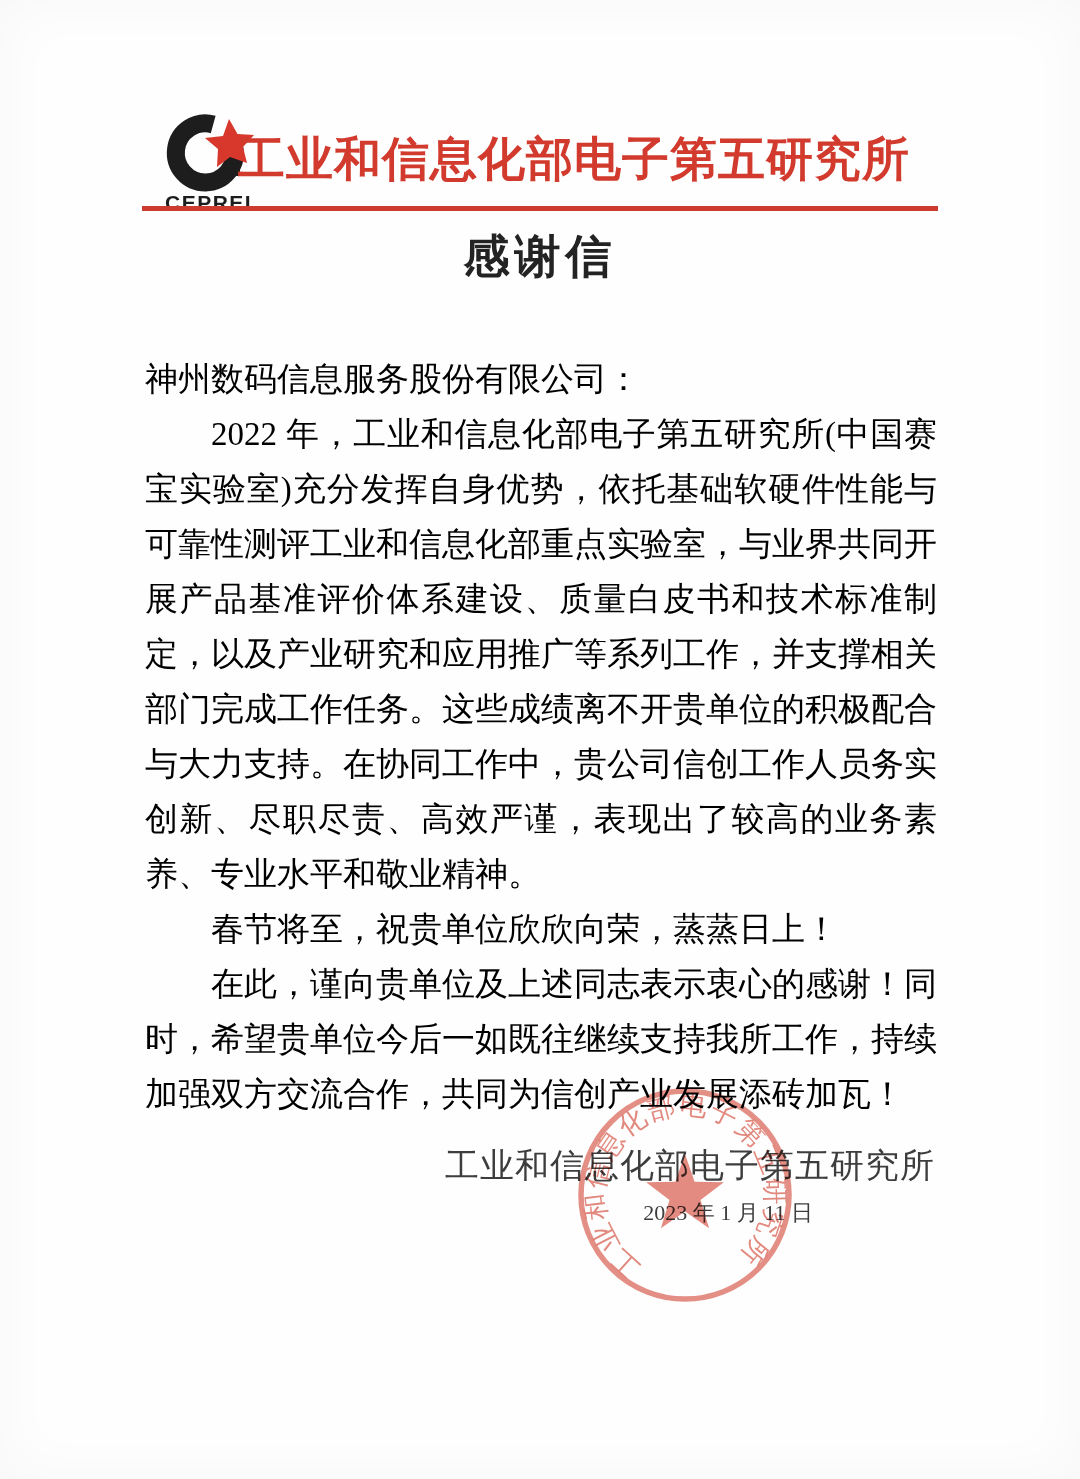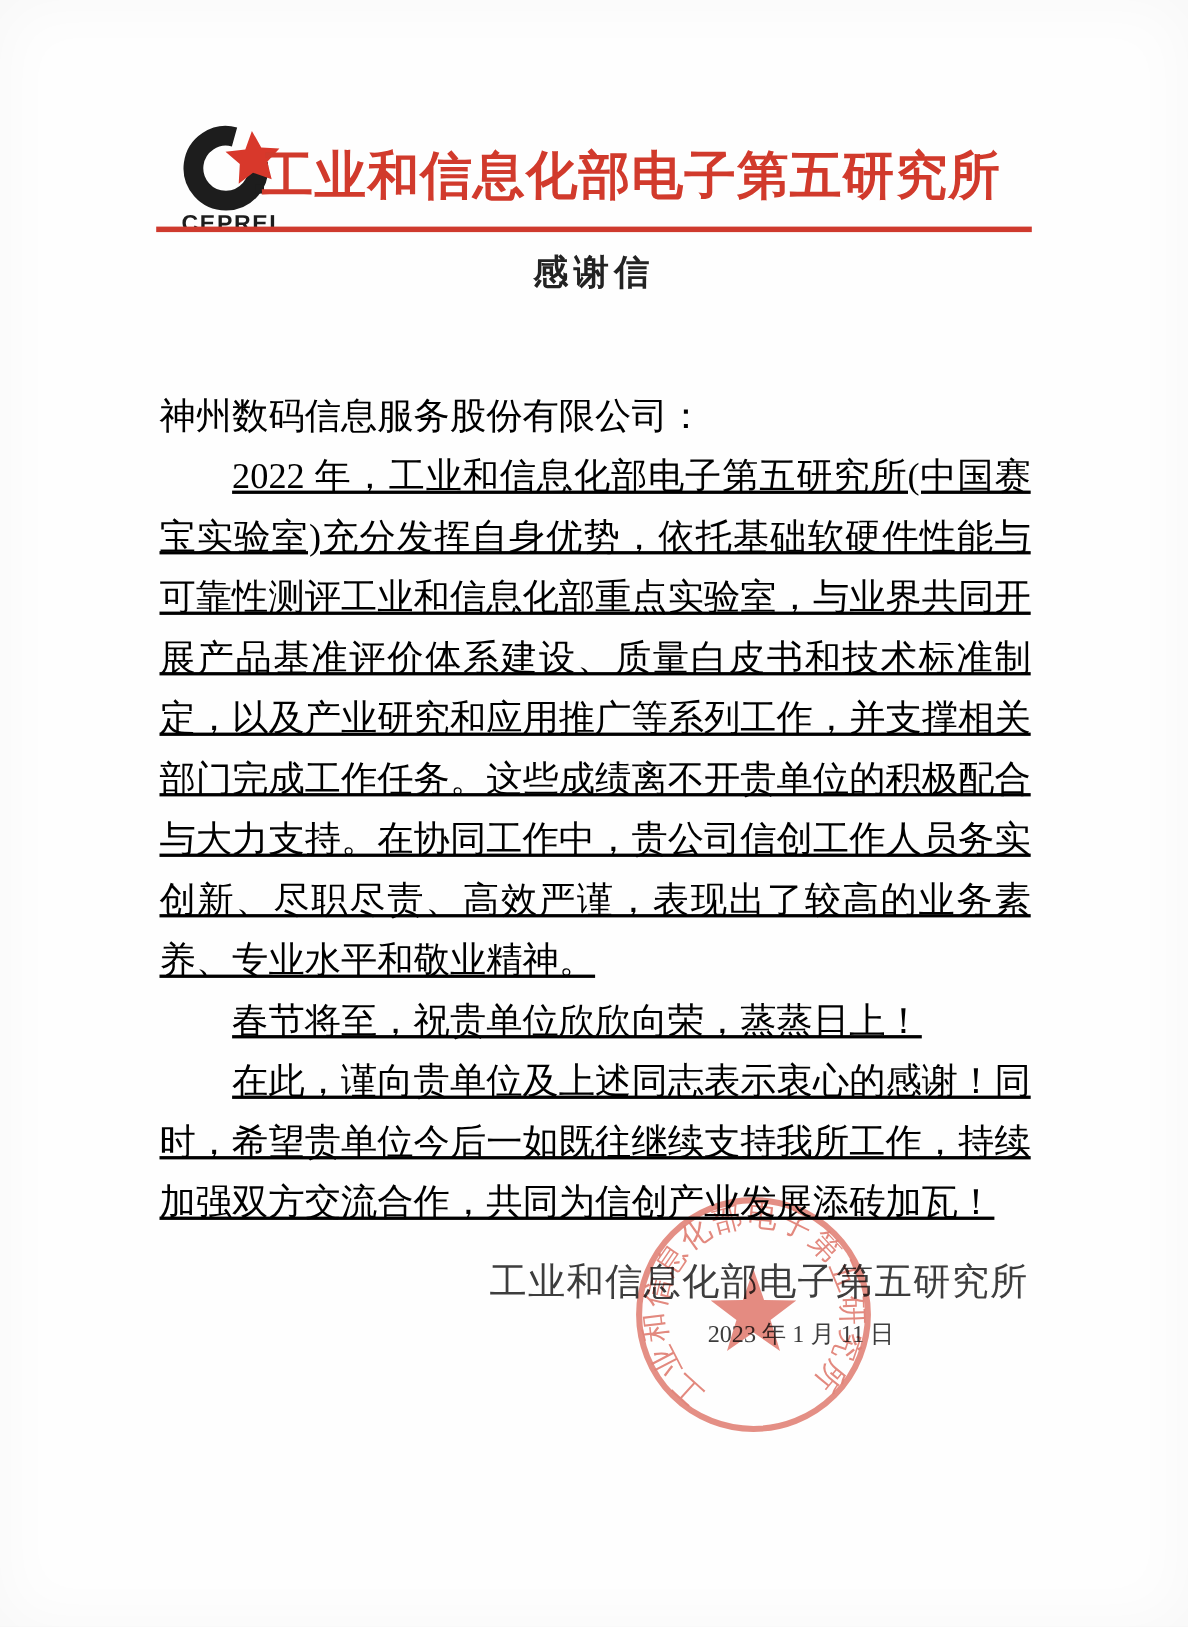--- a/index.html
+++ b/index.html
@@ -28,35 +28,35 @@
   }
   .header-rule{
     position:absolute;left:142px;top:206px;
     width:796px;height:5px;border:none;margin:0;
   }
 
   
   .letter-title{
     position:absolute;left:0;top:226px;
     width:1080px;text-align:center;
-    font-size:32px;font-weight:bold;color:#232323;
+    font-size:46px;font-weight:bold;color:#232323;
     letter-spacing:5px;
     font-family:Liberation Serif, serif;
   }
 
   
   .letter-body{
     position:absolute;left:145px;top:352px;
     width:792px;
     font-size:33px;line-height:55px;
     color:#000000;
     text-align:justify;
   }
   .letter-body p{margin:0;padding:0;}
-  .letter-body p.indent{text-indent:2em;text-decoration:underline;}
+  .letter-body p.indent{text-indent:2em;}
 
   
   .sign-block{
     position:absolute;right:145px;top:1142px;
     width:600px;text-align:right;
     color:#3d3d3d;
   }
   .sign-org{font-size:34px;line-height:48px;letter-spacing:1px;}
   .sign-date{font-size:22px;line-height:46px;padding-right:122px;}
 

